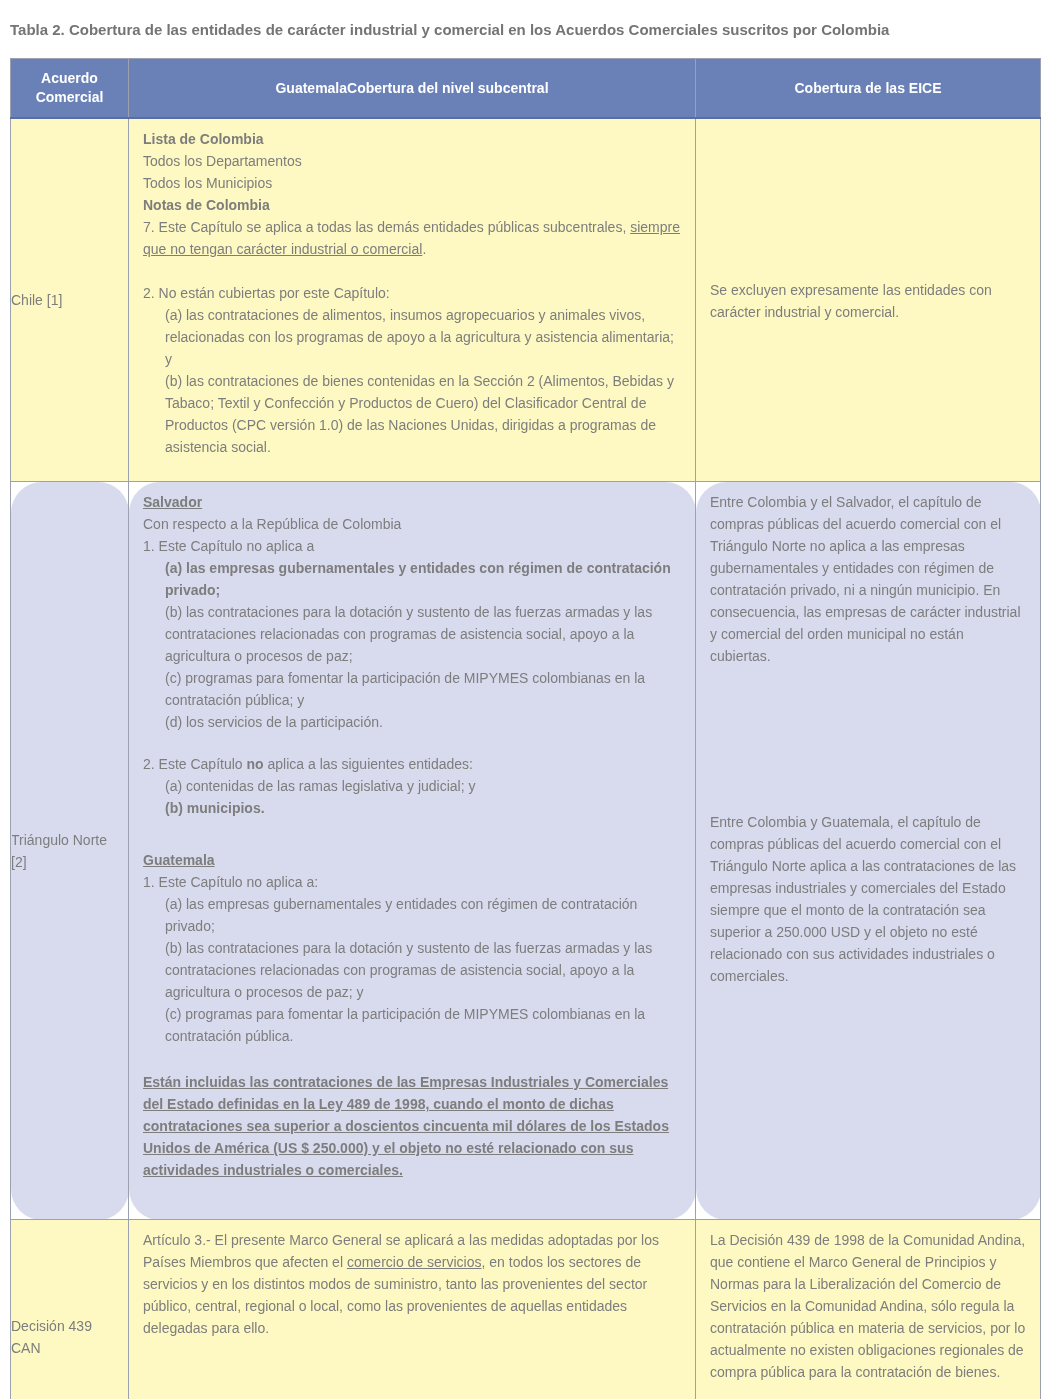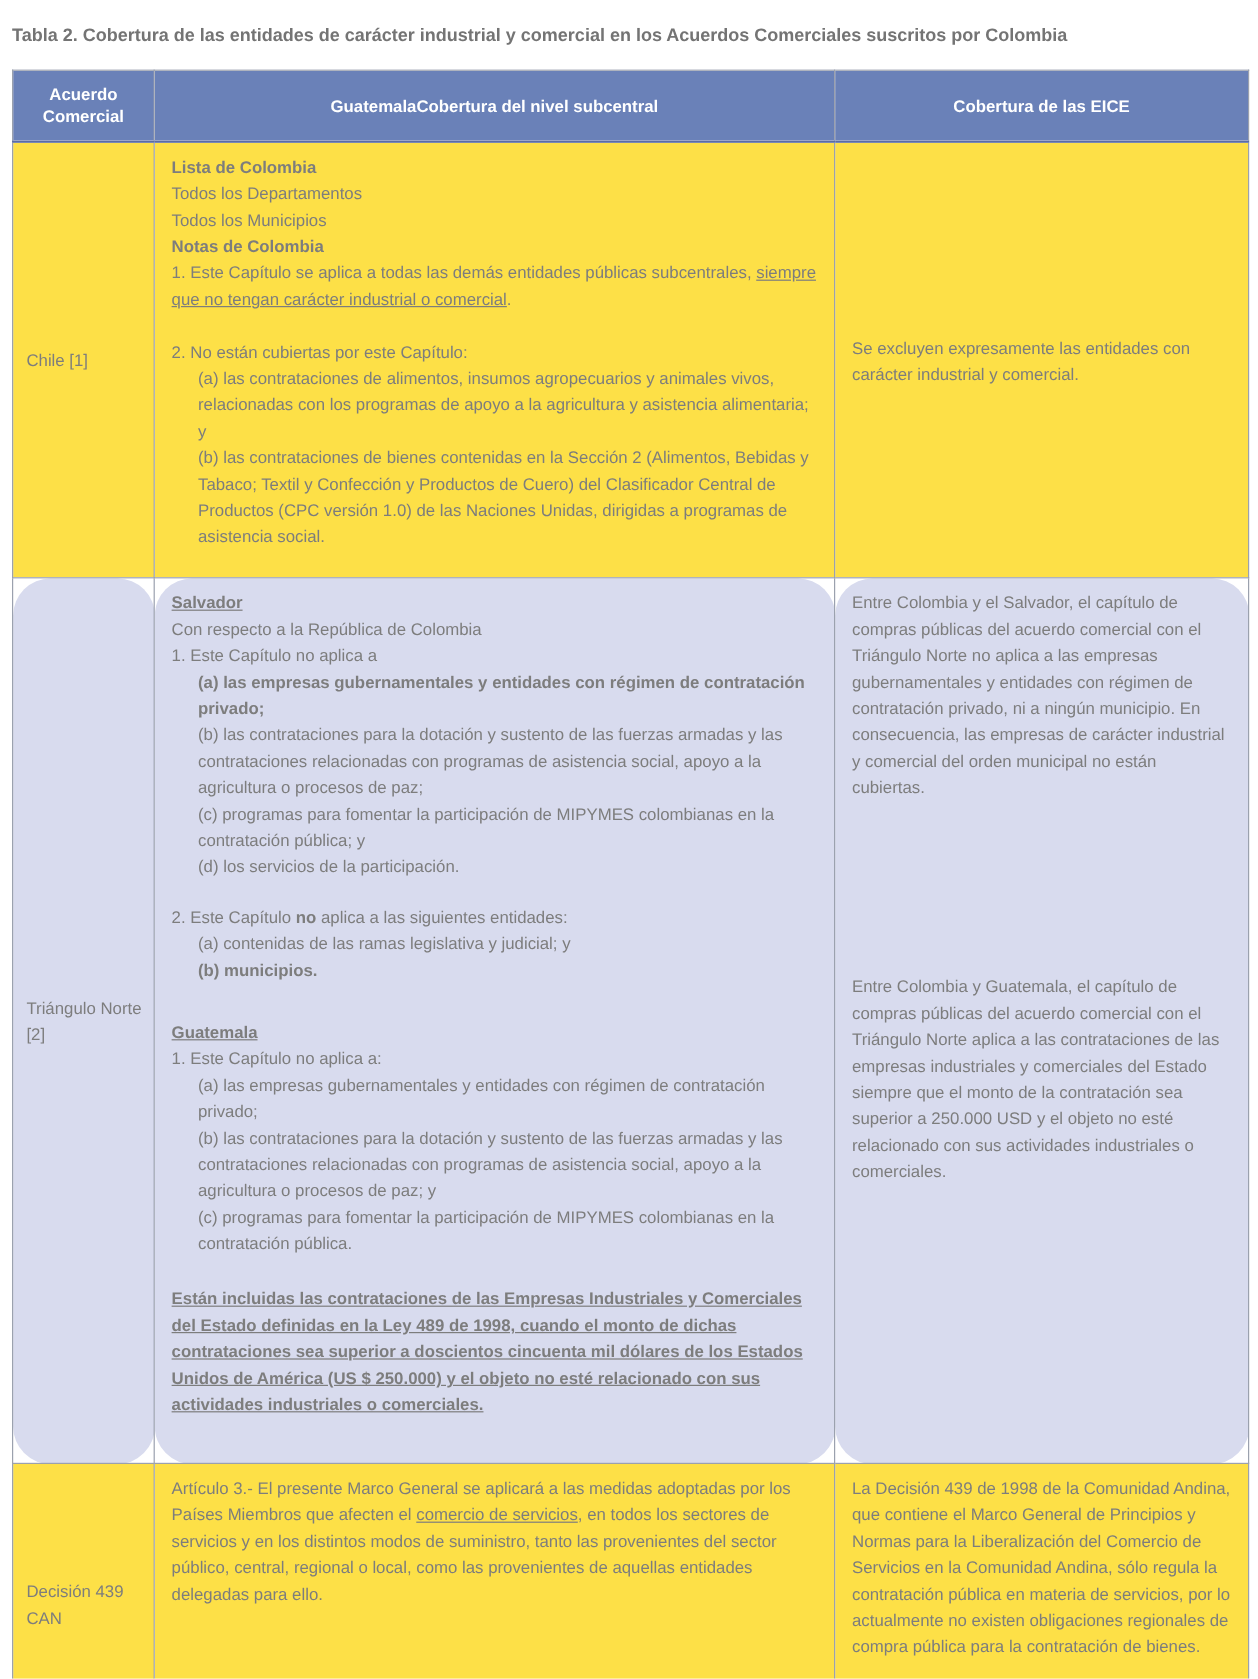--- a/index.html
+++ b/index.html
@@ -42,25 +42,25 @@
     color: var(--header-text, #ffffff);
     font-weight: 700;
     font-size: 14px;
     height: 50px;
     text-align: center;
     vertical-align: middle;
     line-height: 19px;
     border-bottom: 2px solid var(--header-edge, #5b6da4);
     padding: 4px 8px;
   }
-  td { vertical-align: top; background: #fde047; }
+  td { vertical-align: top; background: #fef9c3; }
   tr.alt td { background: var(--row-alt-bg, #d8dbee); }
   td.label-cell {
     vertical-align: middle;
-    padding: 4px 6px 4px 11px;
+    padding: 4px 6px 4px 0;
     line-height: 22px;
   }
   td.body-cell { padding: 9px 14px 8px 14px; }
   td.mid { vertical-align: middle; }
   tr.r-chile td    { height: 345px; }
   tr.r-tri td      { height: 720px; border-radius: 31px; }
   tr.r-decision td { height: 217px; }
   .b  { font-weight: 700; }
   .u  { text-decoration: underline; }
   .bu { font-weight: 700; text-decoration: underline; }
@@ -93,21 +93,21 @@
     </thead>
     <tbody>
 
       <tr class="r-chile">
         <td class="label-cell">Chile [1]</td>
         <td class="body-cell">
           <div class="b">Lista de Colombia</div>
           <div>Todos los Departamentos</div>
           <div>Todos los Municipios</div>
           <div class="b">Notas de Colombia</div>
-          <div><span>1. Este Capítulo se aplica a todas las demás entidades públicas subcentrales, </span><span class="u">siempre que no tengan carácter industrial o comercial</span><span>.</span></div>
+          <div><span>7. Este Capítulo se aplica a todas las demás entidades públicas subcentrales, </span><span class="u">siempre que no tengan carácter industrial o comercial</span><span>.</span></div>
           <div class="gap22">2. No están cubiertas por este Capítulo:</div>
           <div class="ind">(a) las contrataciones de alimentos, insumos agropecuarios y animales vivos, relacionadas con los programas de apoyo a la agricultura y asistencia alimentaria; y</div>
           <div class="ind">(b) las contrataciones de bienes contenidas en la Sección 2 (Alimentos, Bebidas y Tabaco; Textil y Confección y Productos de Cuero) del Clasificador Central de Productos (CPC versión 1.0) de las Naciones Unidas, dirigidas a programas de asistencia social.</div>
         </td>
         <td class="body-cell mid">
           <div>Se excluyen expresamente las entidades con carácter industrial y comercial.</div>
         </td>
       </tr>
 
       <tr class="r-tri alt">

